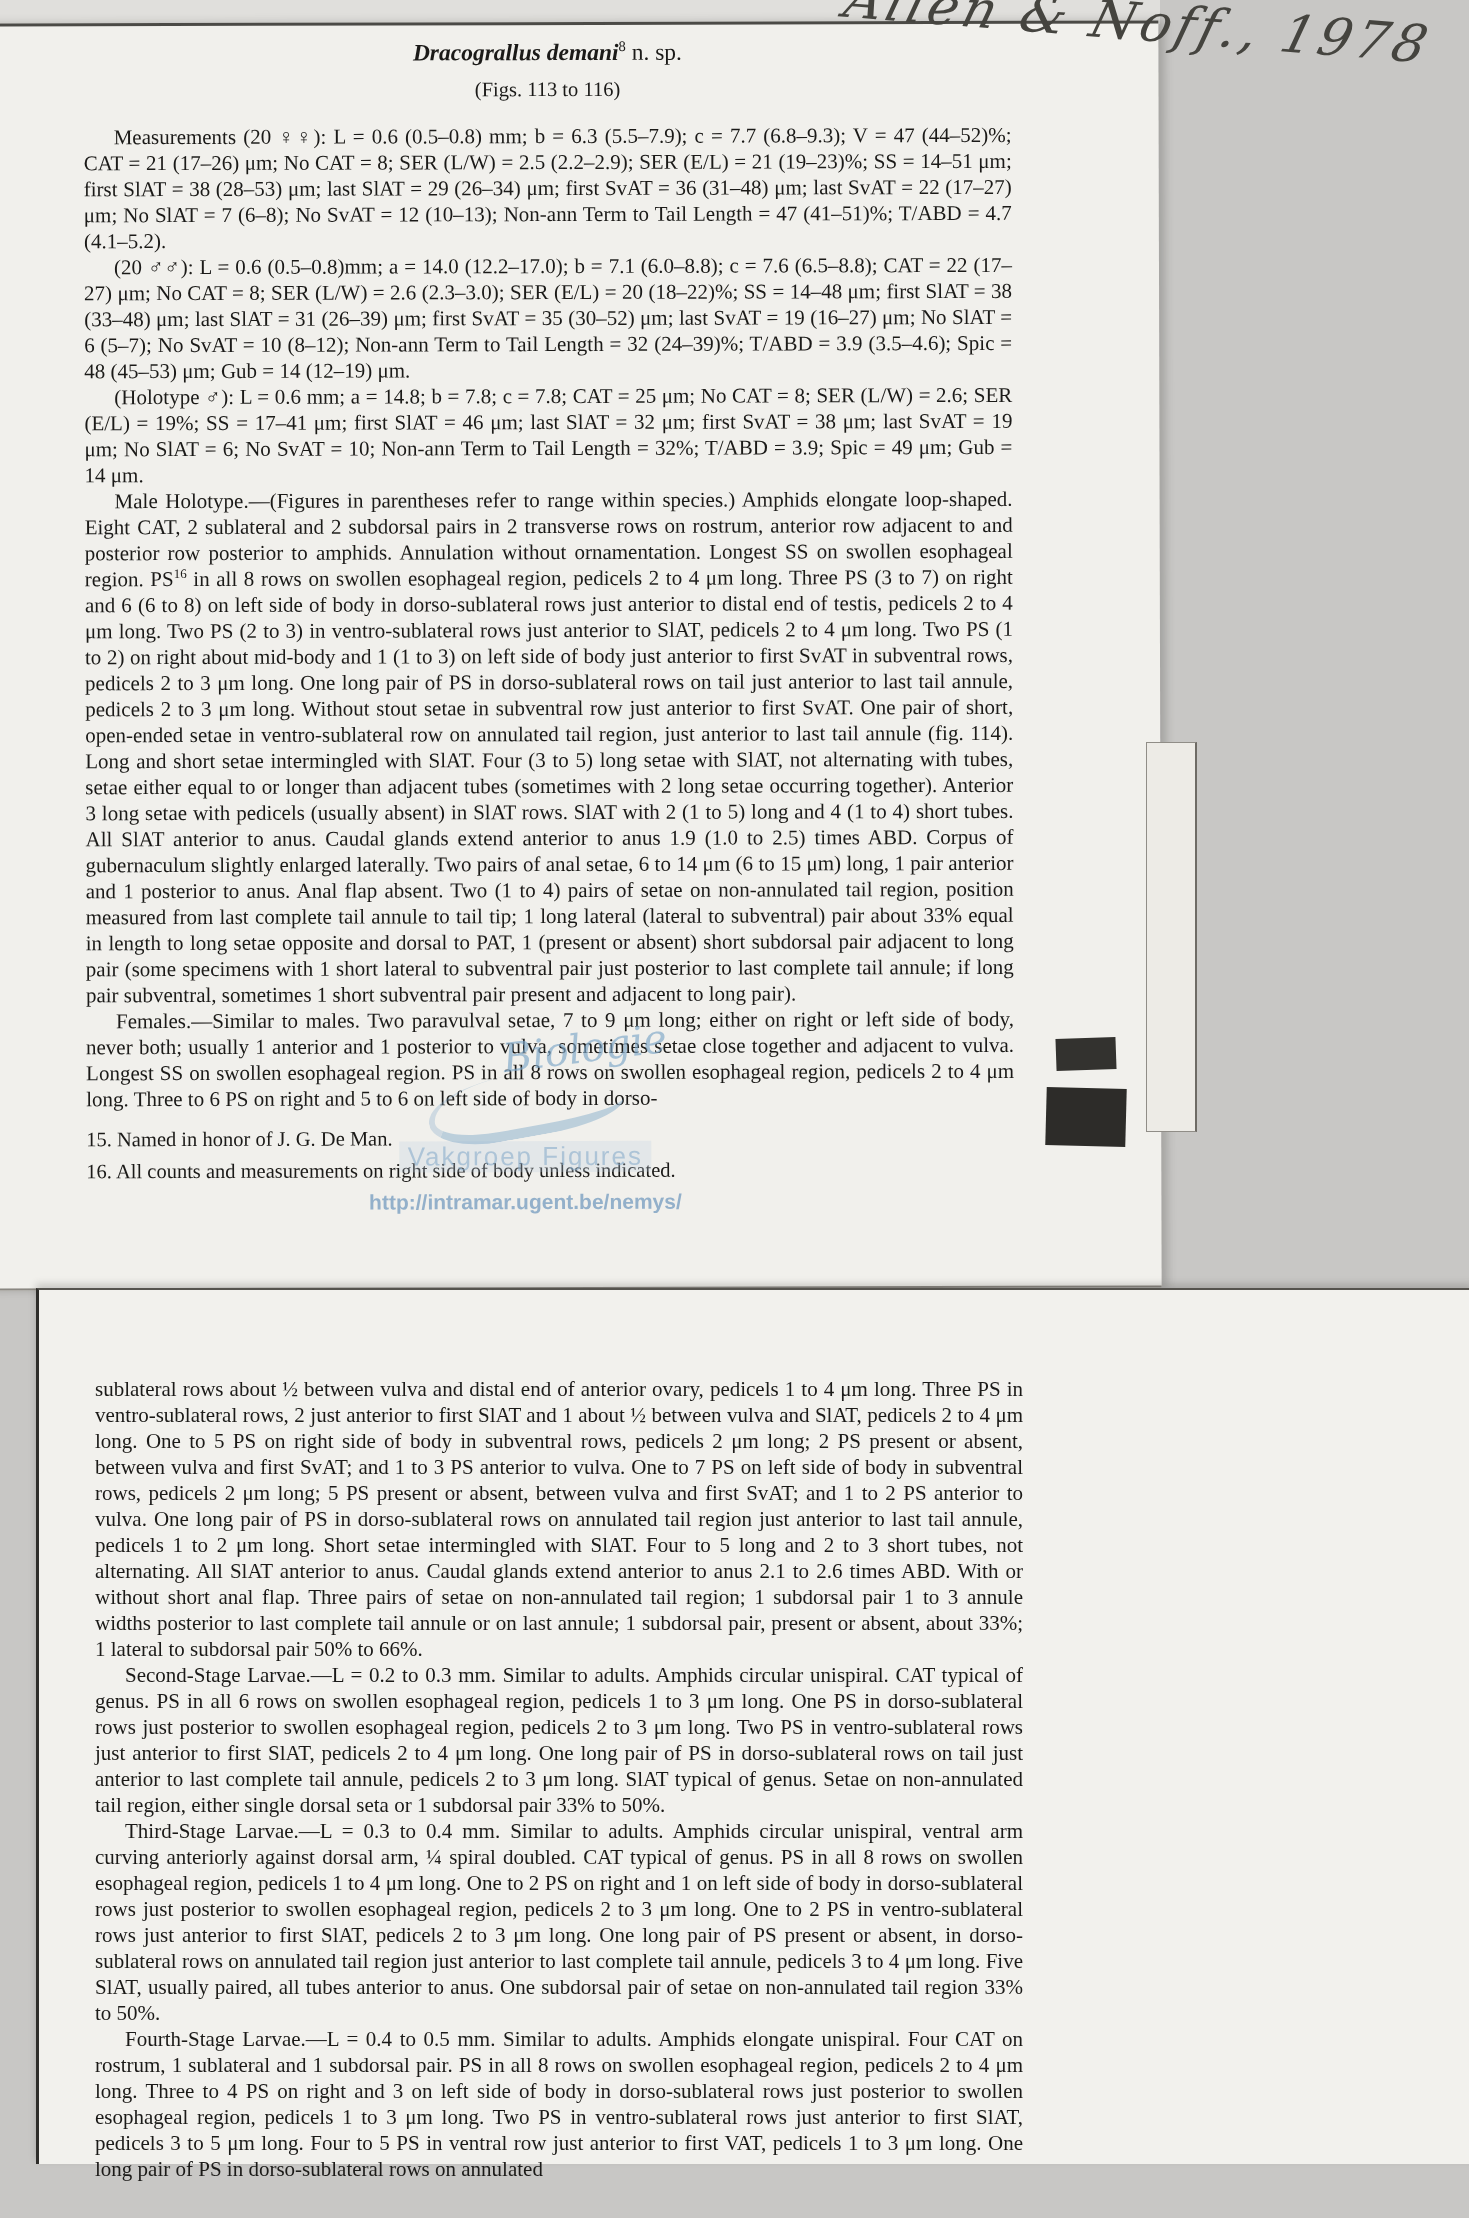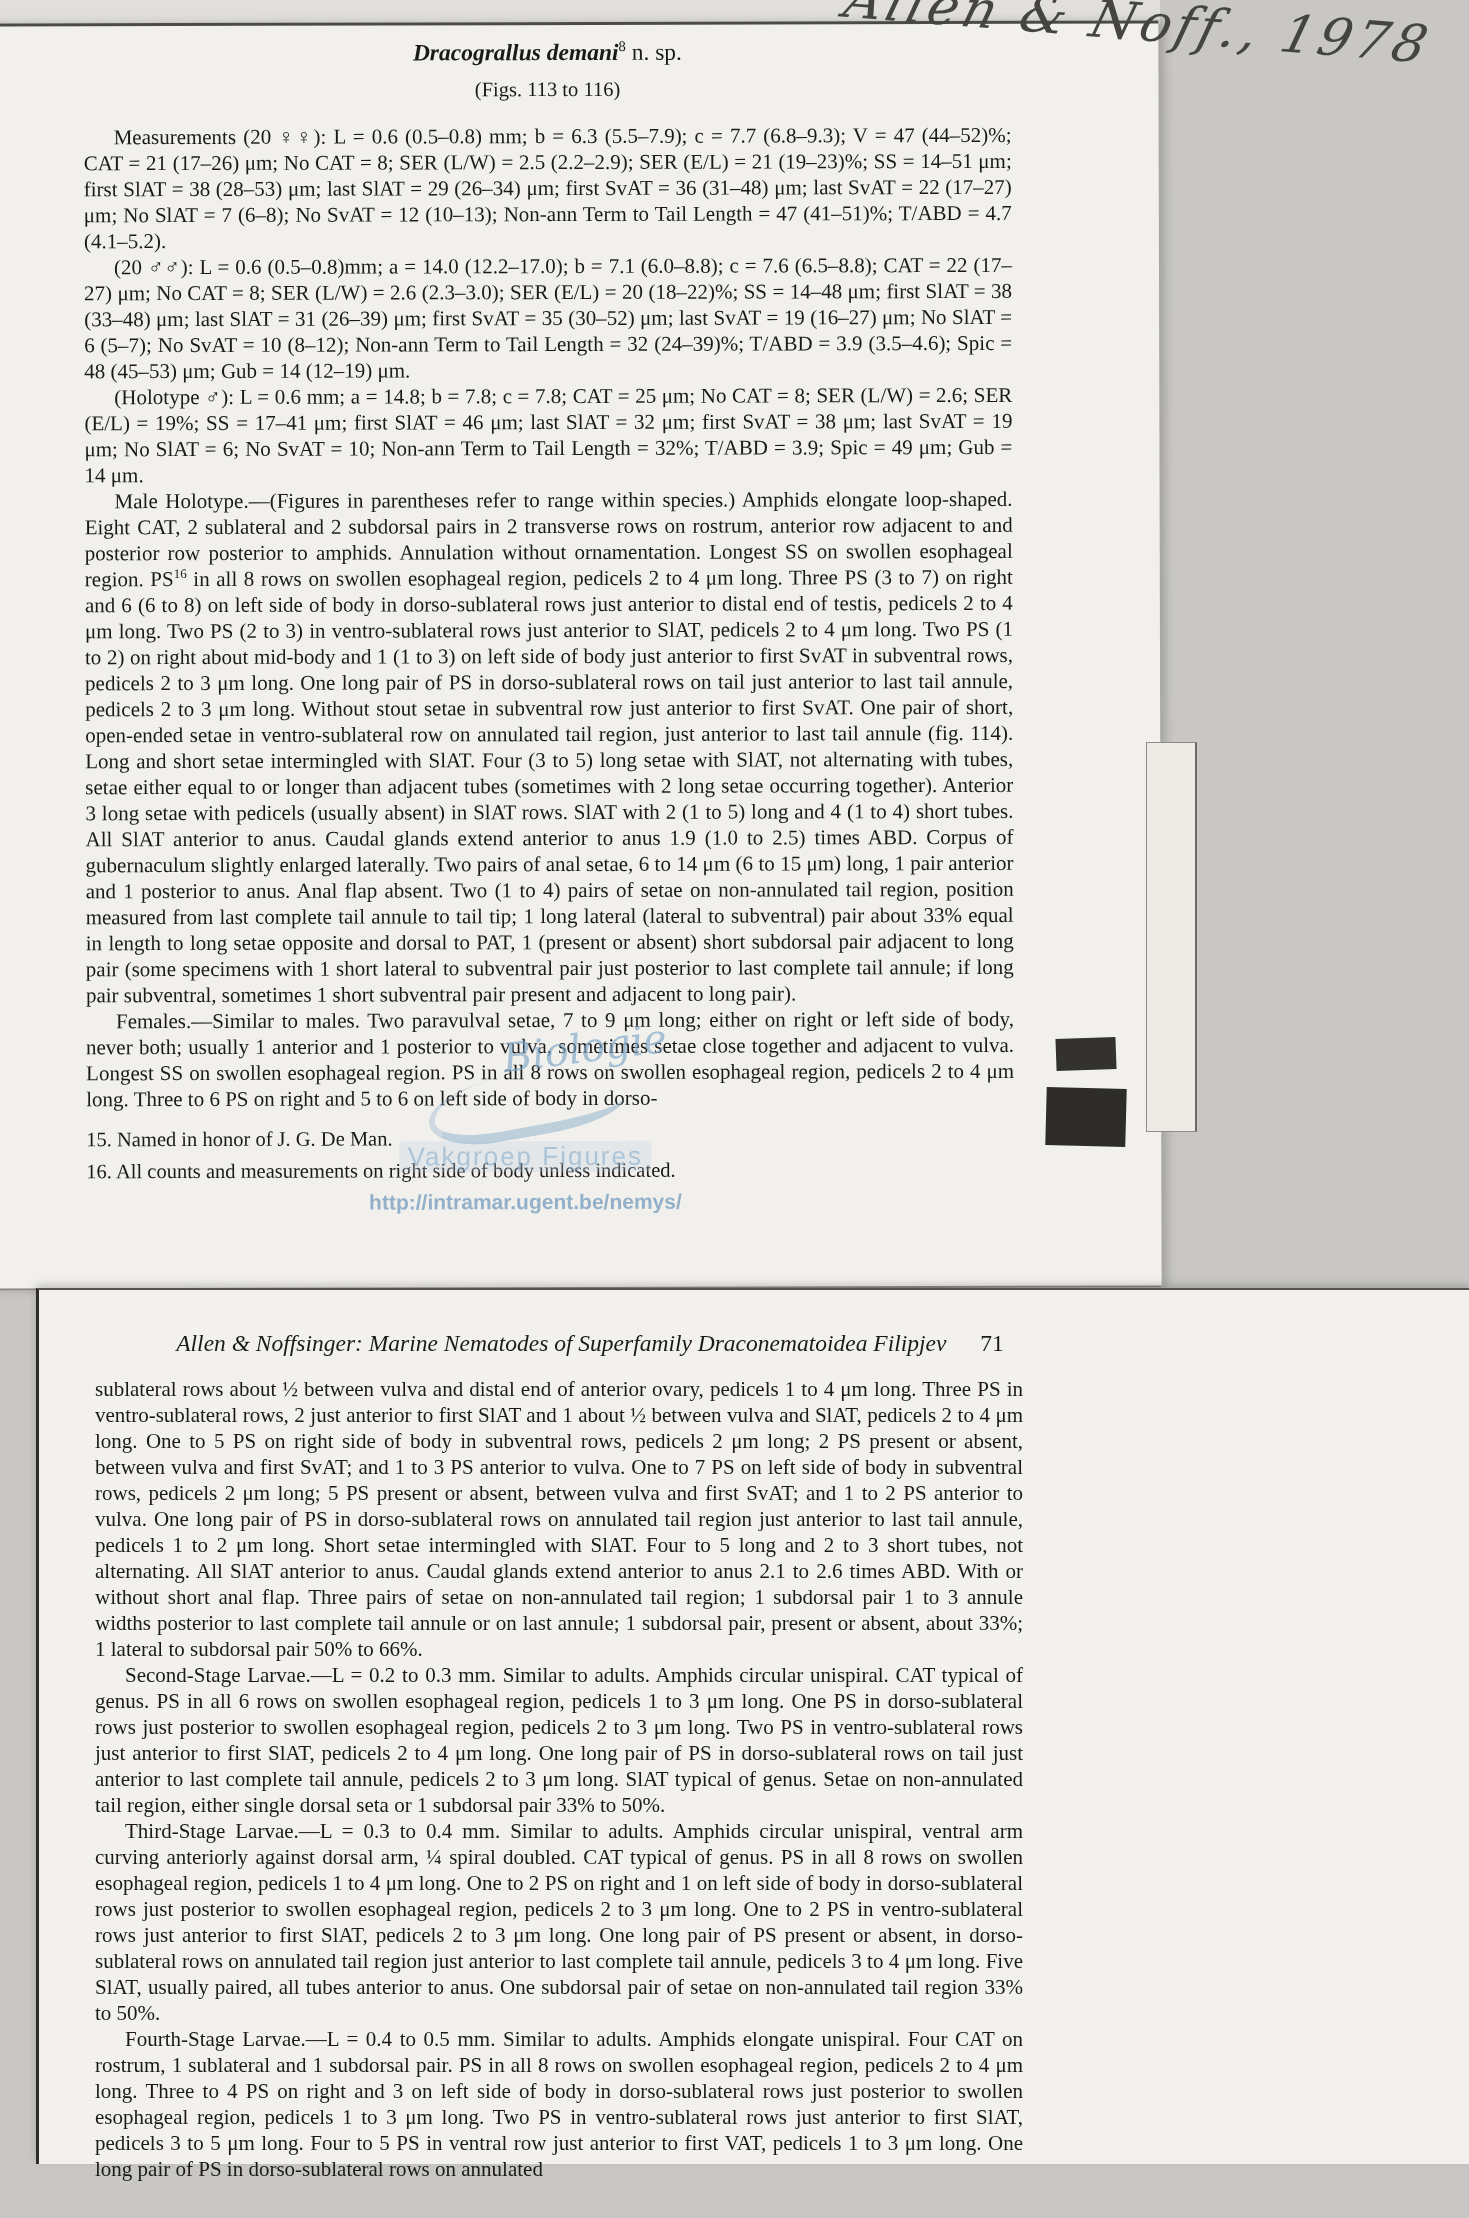--- a/index.html
+++ b/index.html
@@ -117,24 +117,20 @@
 <div class="handwriting">Allen &amp; Noff., 1978</div>
 
 <div class="side-strip"></div>
 <div class="blot1"></div>
 <div class="blot2"></div>
 <div class="smudge" style="left:1180px;top:1480px;width:230px;height:26px;"></div>
 <div class="smudge" style="left:1200px;top:1850px;width:200px;height:22px;"></div>
 <div class="smudge" style="left:1170px;top:2050px;width:250px;height:24px;"></div>
 
 <div class="page2">
-  <div class="hdr2">
-    <span class="hdr-title">Allen &amp; Noffsinger: Marine Nematodes of Superfamily Draconematoidea Filipjev</span>
-    <span class="hdr-num">71</span>
-  </div>
   <div class="col2">
     <div>
         <p class="para"><span>sublateral rows about ½ between vulva and distal end of anterior ovary, pedicels 1 to 4 μm long. Three PS in ventro-sublateral rows, 2 just anterior to first SlAT and 1 about ½ between vulva and SlAT, pedicels 2 to 4 μm long. One to 5 PS on right side of body in subventral rows, pedicels 2 μm long; 2 PS present or absent, between vulva and first SvAT; and 1 to 3 PS anterior to vulva. One to 7 PS on left side of body in subventral rows, pedicels 2 μm long; 5 PS present or absent, between vulva and first SvAT; and 1 to 2 PS anterior to vulva. One long pair of PS in dorso-sublateral rows on annulated tail region just anterior to last tail annule, pedicels 1 to 2 μm long. Short setae intermingled with SlAT. Four to 5 long and 2 to 3 short tubes, not alternating. All SlAT anterior to anus. Caudal glands extend anterior to anus 2.1 to 2.6 times ABD. With or without short anal flap. Three pairs of setae on non-annulated tail region; 1 subdorsal pair 1 to 3 annule widths posterior to last complete tail annule or on last annule; 1 subdorsal pair, present or absent, about 33%; 1 lateral to subdorsal pair 50% to 66%.</span></p>
         <p class="para indent"><span class="it">Second-Stage Larvae.</span><span>—L = 0.2 to 0.3 mm. Similar to adults. Amphids circular unispiral. CAT typical of genus. PS in all 6 rows on swollen esophageal region, pedicels 1 to 3 μm long. One PS in dorso-sublateral rows just posterior to swollen esophageal region, pedicels 2 to 3 μm long. Two PS in ventro-sublateral rows just anterior to first SlAT, pedicels 2 to 4 μm long. One long pair of PS in dorso-sublateral rows on tail just anterior to last complete tail annule, pedicels 2 to 3 μm long. SlAT typical of genus. Setae on non-annulated tail region, either single dorsal seta or 1 subdorsal pair 33% to 50%.</span></p>
         <p class="para indent"><span class="it">Third-Stage Larvae.</span><span>—L = 0.3 to 0.4 mm. Similar to adults. Amphids circular unispiral, ventral arm curving anteriorly against dorsal arm, ¼ spiral doubled. CAT typical of genus. PS in all 8 rows on swollen esophageal region, pedicels 1 to 4 μm long. One to 2 PS on right and 1 on left side of body in dorso-sublateral rows just posterior to swollen esophageal region, pedicels 2 to 3 μm long. One to 2 PS in ventro-sublateral rows just anterior to first SlAT, pedicels 2 to 3 μm long. One long pair of PS present or absent, in dorso-sublateral rows on annulated tail region just anterior to last complete tail annule, pedicels 3 to 4 μm long. Five SlAT, usually paired, all tubes anterior to anus. One subdorsal pair of setae on non-annulated tail region 33% to 50%.</span></p>
         <p class="para indent"><span class="it">Fourth-Stage Larvae.</span><span>—L = 0.4 to 0.5 mm. Similar to adults. Amphids elongate unispiral. Four CAT on rostrum, 1 sublateral and 1 subdorsal pair. PS in all 8 rows on swollen esophageal region, pedicels 2 to 4 μm long. Three to 4 PS on right and 3 on left side of body in dorso-sublateral rows just posterior to swollen esophageal region, pedicels 1 to 3 μm long. Two PS in ventro-sublateral rows just anterior to first SlAT, pedicels 3 to 5 μm long. Four to 5 PS in ventral row just anterior to first VAT, pedicels 1 to 3 μm long. One long pair of PS in dorso-sublateral rows on annulated</span></p>
       </div>
   </div>
 </div>
 

